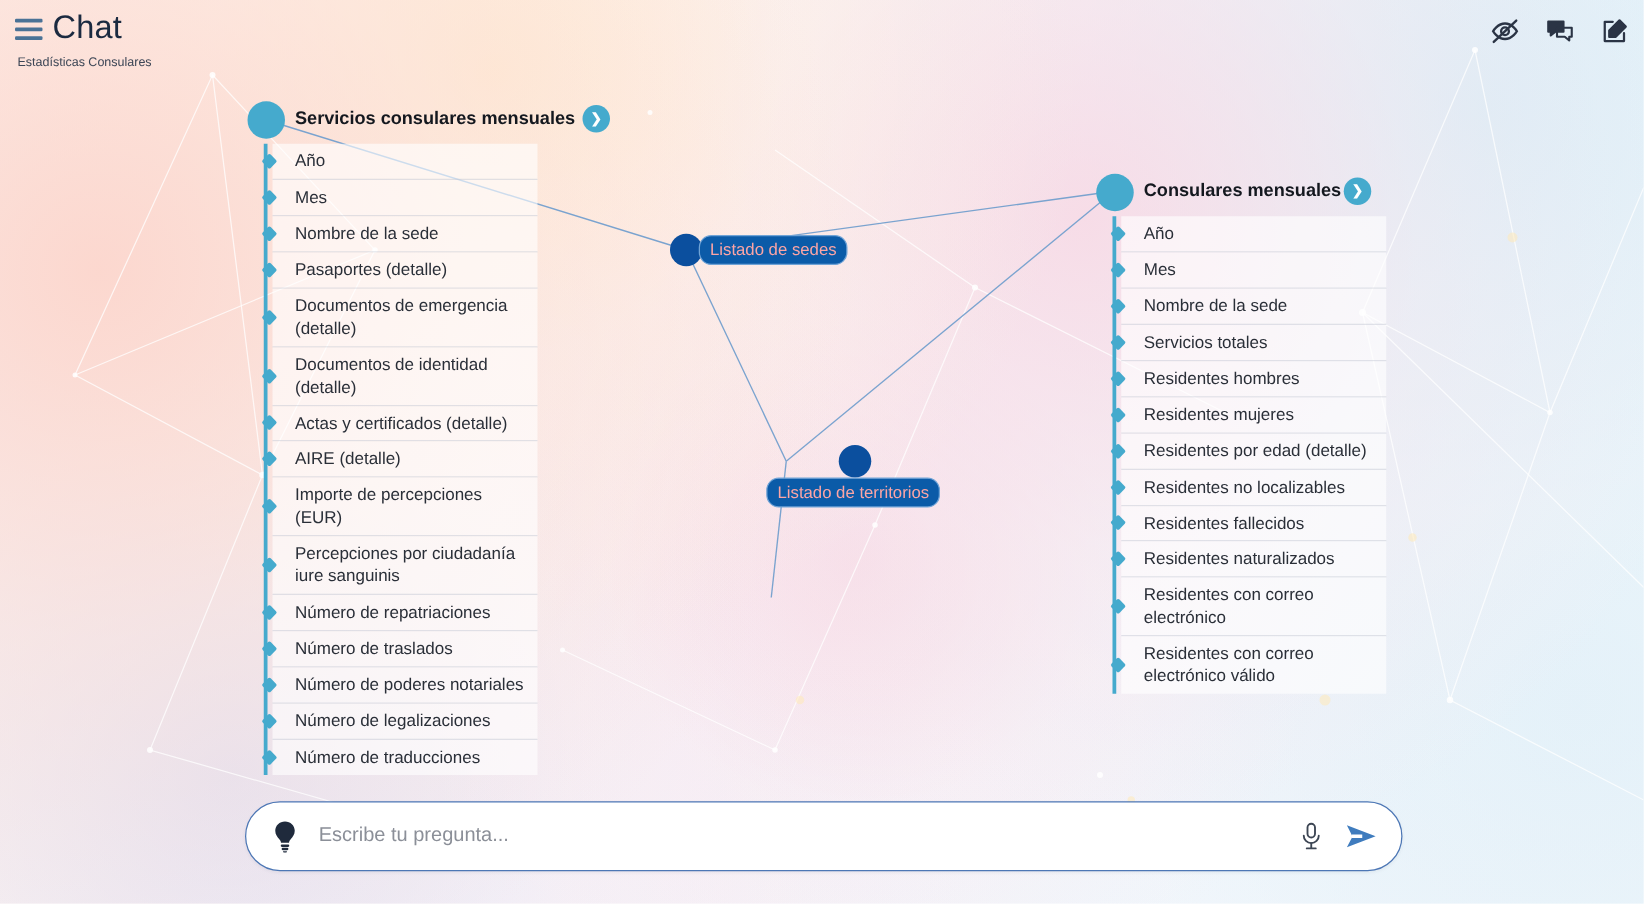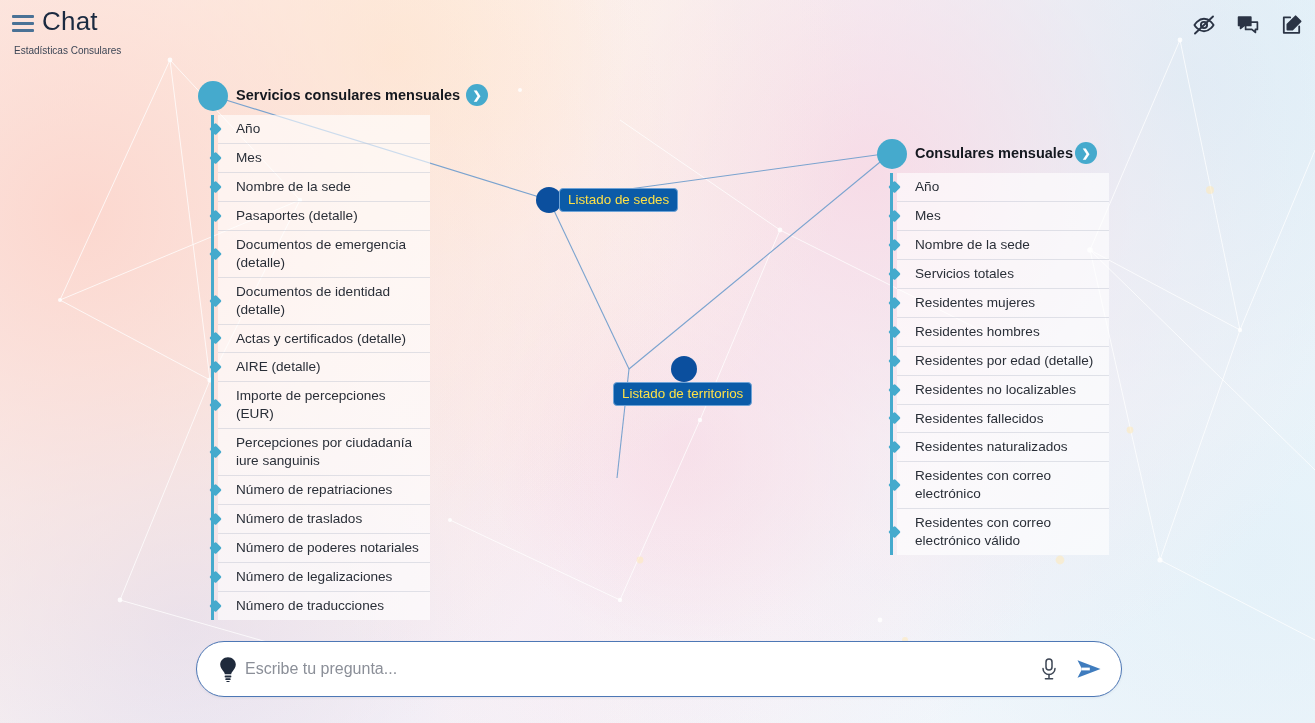--- a/index.html
+++ b/index.html
@@ -108,43 +108,43 @@
     display: flex; align-items: center; cursor: pointer;
   }
   .node-dot {
     width: 26px; height: 26px; border-radius: 50%;
     background: #0b4f9e; flex: 0 0 auto;
   }
   .node-label {
     margin-left: -3px;
     background: #0b5ba8;
     border: 1.5px solid #6fa3d6;
-    border-radius: 4px;
-    color: #fde047; font-size: 13.4px;
+    border-radius: 10px;
+    color: #fca5a5; font-size: 13.4px;
     padding: 3px 8px 4px;
     white-space: nowrap;
   }
 
   
   .composer {
     position: absolute; left: 196px; bottom: 26px;
     width: 926px; height: 56px; z-index: 40;
     background: #ffffff;
     border: 1.4px solid #4d77b5;
     border-radius: 28px;
     display: flex; align-items: center;
     padding: 0 18px 0 20px;
     box-shadow: 0 1px 3px rgba(40,60,90,0.07);
   }
   .bulb { flex: 0 0 auto; display: flex; align-items: center; color: #1f2a3c; }
   .q-input {
     flex: 1 1 auto; border: none; outline: none;
     font-size: 16px; color: #2a2f38;
     font-family: "Liberation Sans", sans-serif;
-    margin-left: 4px; background: transparent;
+    margin-left: 14px; background: transparent;
   }
   .q-input::placeholder { color: #8b8f98; }
   .mic, .send {
     flex: 0 0 auto; cursor: pointer; display: flex;
     align-items: center; justify-content: center;
   }
   .mic { color: #3d4654; margin-right: 16px; }
   .send { color: #3f7cbe; }
 </style>
 </head>
@@ -265,22 +265,22 @@
     <div class="grp-head">
       <div class="grp-dot"></div>
       <div class="grp-title">Consulares mensuales</div>
       <div class="grp-expand" style="left:198px;">❯</div>
     </div>
     <div class="grp-list">
         <div class="fld">Año</div>
         <div class="fld">Mes</div>
         <div class="fld">Nombre de la sede</div>
         <div class="fld">Servicios totales</div>
+        <div class="fld">Residentes hombres</div>
         <div class="fld">Residentes mujeres</div>
-        <div class="fld">Residentes hombres</div>
         <div class="fld">Residentes por edad (detalle)</div>
         <div class="fld">Residentes no localizables</div>
         <div class="fld">Residentes fallecidos</div>
         <div class="fld">Residentes naturalizados</div>
         <div class="fld">Residentes con correo electrónico</div>
         <div class="fld">Residentes con correo electrónico válido</div>
       </div>
   </div>
 
   <div class="node" style="left:536px; top:187px;">

